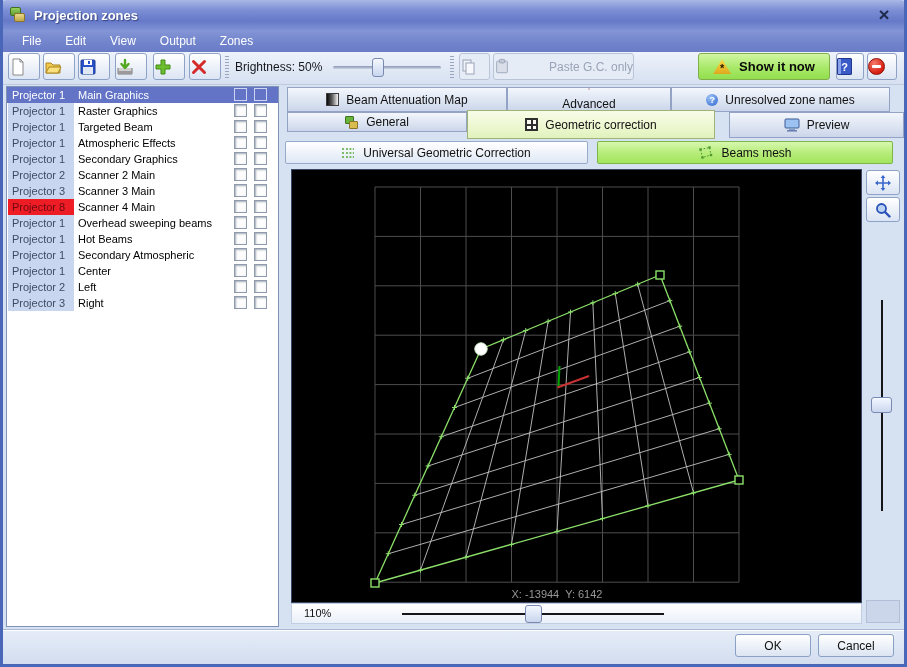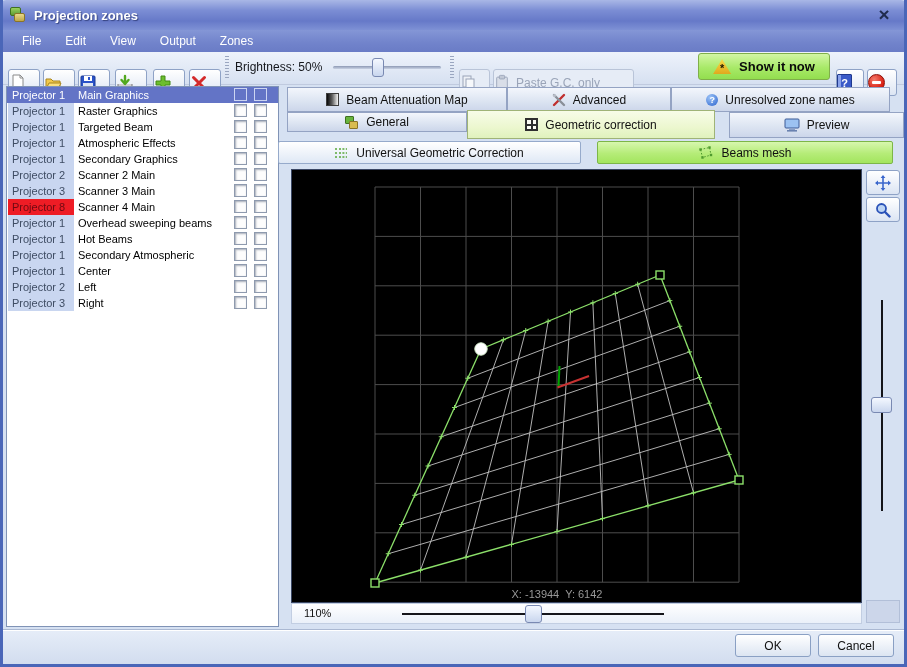--- a/index.html
+++ b/index.html
@@ -21,21 +21,21 @@
 
   
   .menubar { position:absolute; left:3px; top:30px; width:901px; height:22px;
     background:linear-gradient(180deg,#8496d6 0%,#7183cb 60%,#6a7cc6 100%); display:flex; align-items:center; gap:2px; padding-left:8px; }
   .menu-item { color:#fff; font-size:12px; padding:2px 11px; border-radius:2px; cursor:default; }
 
   
   .toolbar { position:absolute; left:3px; top:52px; width:901px; height:33px;
     background:linear-gradient(180deg,#eef3fb,#d6e0f1); border-bottom:1px solid #c0cadf; }
   .tbtn { position:absolute; top:1px; height:27px; background:linear-gradient(180deg,#ffffff,#dce5f3);
-    border:1px solid #8ea2c6; border-radius:3px; display:flex; align-items:center; justify-content:flex-start; cursor:pointer;margin-top:16px; }
+    border:1px solid #8ea2c6; border-radius:3px; display:flex; align-items:center; justify-content:space-between; cursor:pointer; }
   .tbtn.disabled { background:#e6ecf6; border-color:#b9c4d8; cursor:default; }
   .tsep { position:absolute; top:4px; width:4px; height:22px;
     background:repeating-linear-gradient(180deg,#9aa6c0 0 1px,transparent 1px 3px); }
   .tb-label { position:absolute; font-size:12px; color:#15171c; top:8px; }
   .slider-track-h { position:absolute; height:3px; background:linear-gradient(180deg,#8d99b4,#c9d2e4); border-radius:2px; }
   .slider-thumb { position:absolute; background:linear-gradient(180deg,#f4f8ff,#c9d6ee); border:1px solid #7989b2; border-radius:3px; cursor:pointer; }
   .paste-label { font-size:12px; color:#9aa4b8; margin-left:6px; }
   .show-btn { position:absolute; left:695px; top:1px; width:132px; height:27px;
     background:linear-gradient(180deg,#d2f6a4 0%,#a8e968 55%,#93de4f 100%); border:1px solid #7fae4a; border-radius:3px;
     display:flex; align-items:center; justify-content:center; gap:8px; font-size:13px; font-weight:bold; color:#0a0a0a; cursor:pointer; }
@@ -283,21 +283,21 @@
         <span class="cell-zone">Right</span>
         <span class="cb c1"></span>
         <span class="cb c2"></span>
       </div>
     </div>
 
   <div class="tab" style="left:287px;top:87px;width:220px;height:25px;">
     <span class="grad-icon"></span>
     <span>Beam Attenuation Map</span>
   </div>
-  <div class="tab" style="left:507px;top:87px;width:164px;height:25px;">
+  <div class="tab" style="left:507px;top:87px;width:164px;height:25px;flex-direction:column;">
     <svg width="14" height="14" viewBox="0 0 14 14">
         <path d="M2 12L12 2" stroke="#c03030" stroke-width="2.4" stroke-linecap="round"></path>
         <path d="M2 2l10 10" stroke="#8a8f98" stroke-width="2.4" stroke-linecap="round"></path>
         <circle cx="2.5" cy="2.5" r="1.6" fill="#b8bec8"></circle>
       </svg>
     <span>Advanced</span>
   </div>
   <div class="tab" style="left:671px;top:87px;width:219px;height:25px;">
     <span class="qgem-icon">?</span>
     <span>Unresolved zone names</span>
@@ -316,21 +316,21 @@
   </div>
   <div class="tab" style="left:715px;top:112px;width:175px;height:26px;margin-left:14px;">
     <svg width="16" height="14" viewBox="0 0 16 14">
         <rect x="1" y="1" width="14" height="9" rx="1" fill="#9cc2f2" stroke="#3c5a96"></rect>
         <rect x="5" y="10" width="6" height="2" fill="#8aa0c8"></rect>
         <rect x="3" y="12" width="10" height="1.6" fill="#6a82b0"></rect>
       </svg>
     <span>Preview</span>
   </div>
 
-  <div class="gc-btn white" style="left:278px;width:303px;">
+  <div class="gc-btn white" style="left:285px;width:303px;">
     <svg width="13" height="12" viewBox="0 0 13 12">
         <path d="M4 2h8M4 6h8M4 10h8" stroke="#58a838" stroke-width="1.6" stroke-dasharray="2 1.4"></path>
         <path d="M1 1v2M0 2h2M1 5v2M0 6h2M1 9v2M0 10h2" stroke="#58a838" stroke-width="1"></path>
       </svg>
     <span>Universal Geometric Correction</span>
   </div>
   <div class="gc-btn green" style="left:597px;width:296px;">
     <svg width="15" height="13" viewBox="0 0 15 13">
         <path d="M2.5 3.5L11.5 1.5L13 9L4.5 11.5Z" fill="none" stroke="#4f9a2e" stroke-width="1" stroke-dasharray="1.6 1.6"></path>
         <rect x="1.3" y="2.3" width="2.4" height="2.4" fill="#4f9a2e"></rect>

